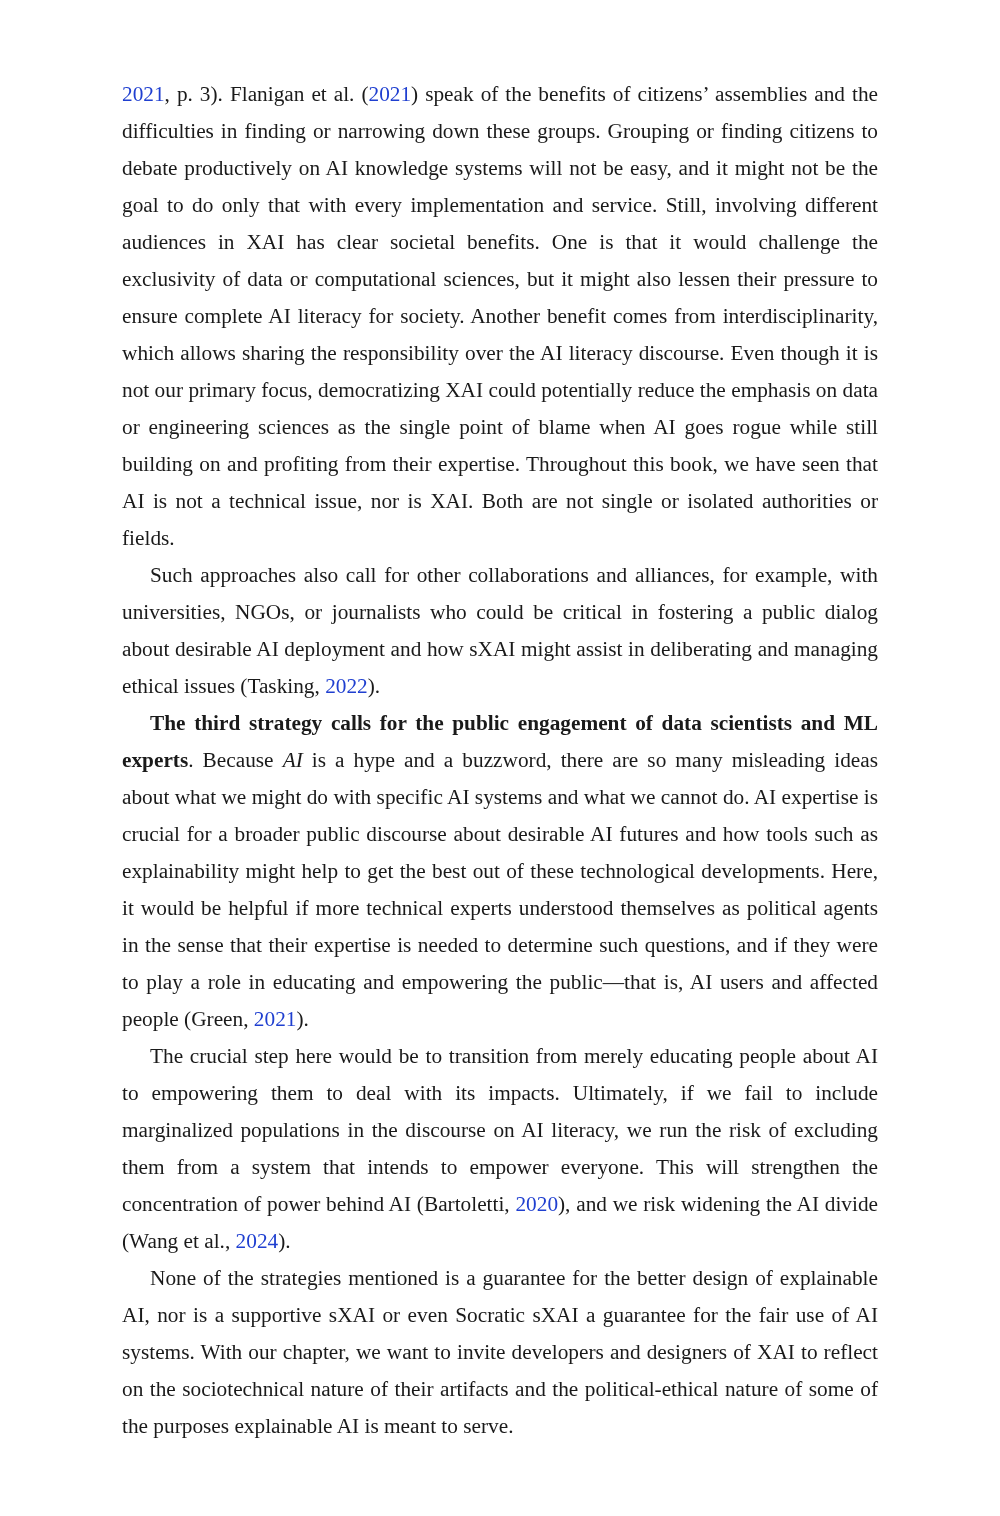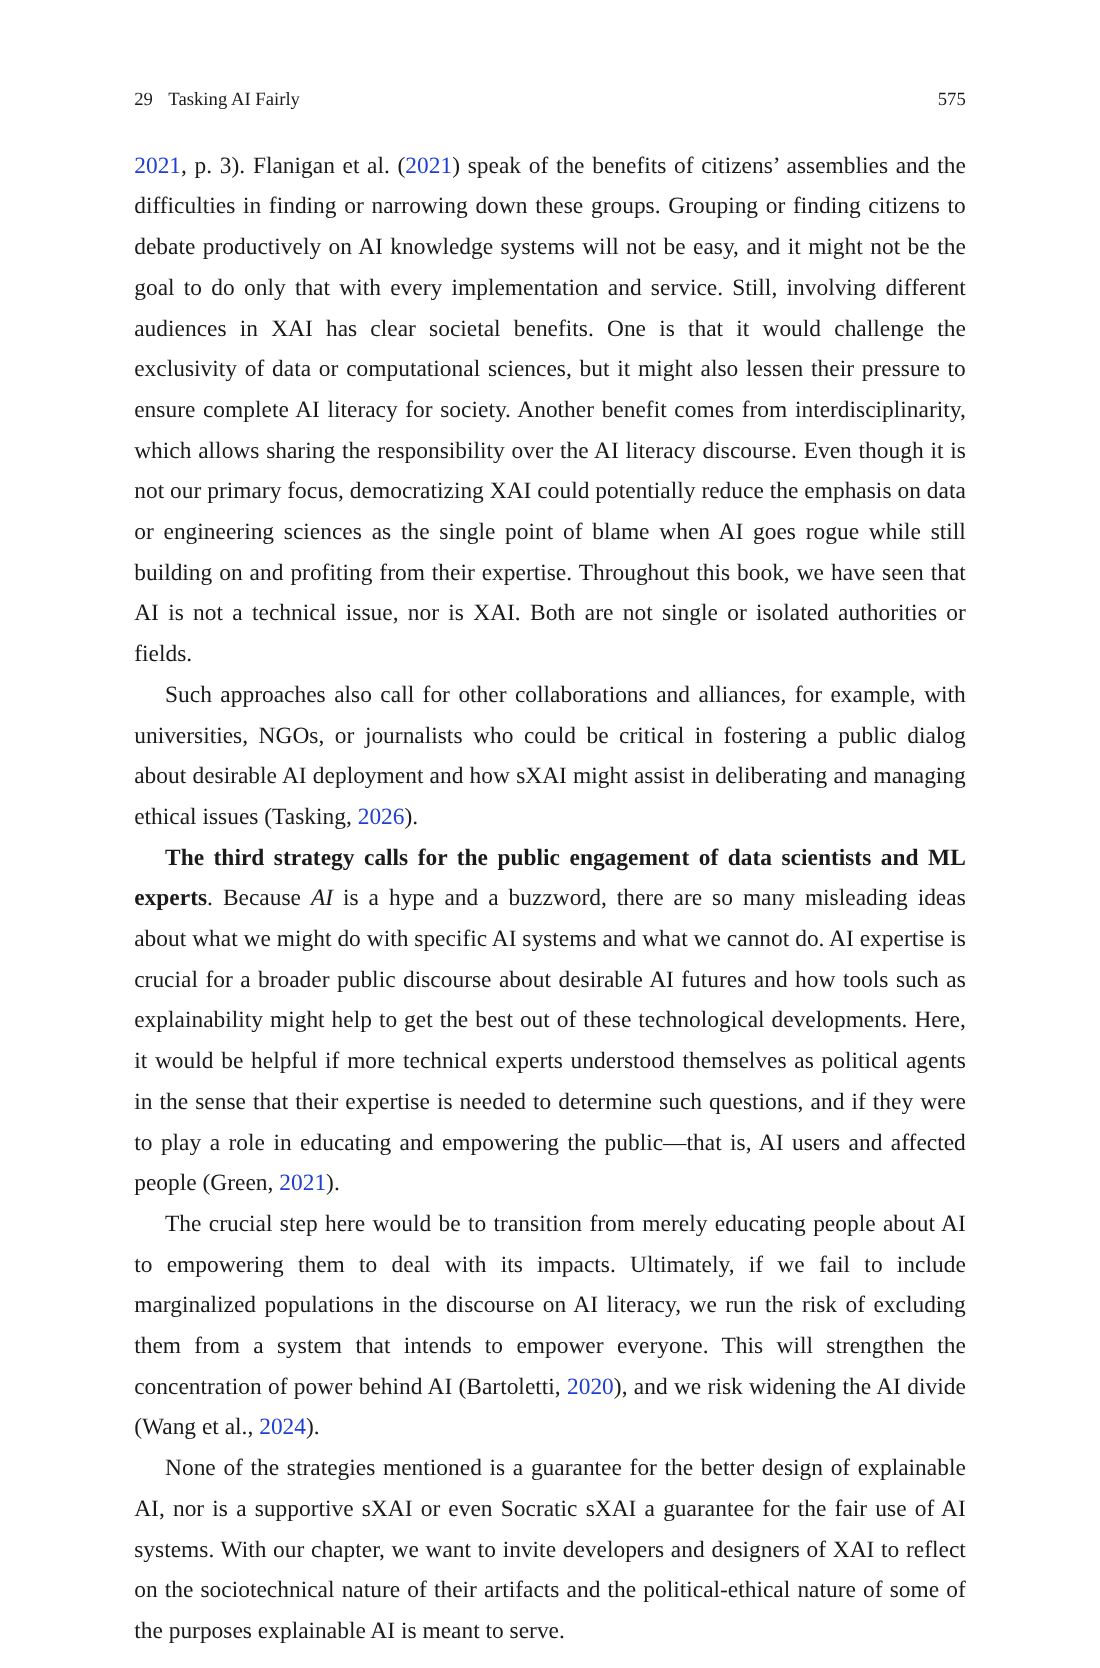--- a/index.html
+++ b/index.html
@@ -21,30 +21,24 @@
   a.cite { color: #1f3fd0; text-decoration: none; }
   h2 {
     font-size: 25px; font-weight: bold; margin: 81px 0 36px 0; line-height: 32px;
   }
   h2 .secnum { margin-right: 20px; }
 </style>
 </head>
 <body>
 
 <div class="page">
-  <div class="running-head">
-    <span>
-      <span class="num">29</span><span>Tasking AI Fairly</span>
-    </span>
-    <span>575</span>
-  </div>
 
   <div id="body-paras">
       <p><a class="cite">2021</a><span>, p. 3). Flanigan et al. (</span><a class="cite">2021</a><span>) speak of the benefits of citizens’ assemblies and the difficulties in finding or narrowing down these groups. Grouping or finding citizens to debate productively on AI knowledge systems will not be easy, and it might not be the goal to do only that with every implementation and service. Still, involving different audiences in XAI has clear societal benefits. One is that it would challenge the exclusivity of data or computational sciences, but it might also lessen their pressure to ensure complete AI literacy for society. Another benefit comes from interdisciplinarity, which allows sharing the responsibility over the AI literacy discourse. Even though it is not our primary focus, democratizing XAI could potentially reduce the emphasis on data or engineering sciences as the single point of blame when AI goes rogue while still building on and profiting from their expertise. Throughout this book, we have seen that AI is not a technical issue, nor is XAI. Both are not single or isolated authorities or fields.</span></p>
-      <p class="indent"><span>Such approaches also call for other collaborations and alliances, for example, with universities, NGOs, or journalists who could be critical in fostering a public dialog about desirable AI deployment and how sXAI might assist in deliberating and managing ethical issues (Tasking, </span><a class="cite">2026</a><span>).</span></p>
+      <p class="indent"><span>Such approaches also call for other collaborations and alliances, for example, with universities, NGOs, or journalists who could be critical in fostering a public dialog about desirable AI deployment and how sXAI might assist in deliberating and managing ethical issues (Tasking, </span><a class="cite">2022</a><span>).</span></p>
       <p class="indent"><b>The third strategy calls for the public engagement of data scientists and ML experts</b><span>. Because </span><i>AI</i><span> is a hype and a buzzword, there are so many misleading ideas about what we might do with specific AI systems and what we cannot do. AI expertise is crucial for a broader public discourse about desirable AI futures and how tools such as explainability might help to get the best out of these technological developments. Here, it would be helpful if more technical experts understood themselves as political agents in the sense that their expertise is needed to determine such questions, and if they were to play a role in educating and empowering the public—that is, AI users and affected people (Green, </span><a class="cite">2021</a><span>).</span></p>
       <p class="indent"><span>The crucial step here would be to transition from merely educating people about AI to empowering them to deal with its impacts. Ultimately, if we fail to include marginalized populations in the discourse on AI literacy, we run the risk of excluding them from a system that intends to empower everyone. This will strengthen the concentration of power behind AI (Bartoletti, </span><a class="cite">2020</a><span>), and we risk widening the AI divide (Wang et al., </span><a class="cite">2024</a><span>).</span></p>
       <p class="indent"><span>None of the strategies mentioned is a guarantee for the better design of explainable AI, nor is a supportive sXAI or even Socratic sXAI a guarantee for the fair use of AI systems. With our chapter, we want to invite developers and designers of XAI to reflect on the sociotechnical nature of their artifacts and the political-ethical nature of some of the purposes explainable AI is meant to serve.</span></p>
     </div>
 
   <h2>
     <span class="secnum">29.6</span><span>Rapid Access to the Content of This Chapter</span>
   </h2>
 </div>
 

